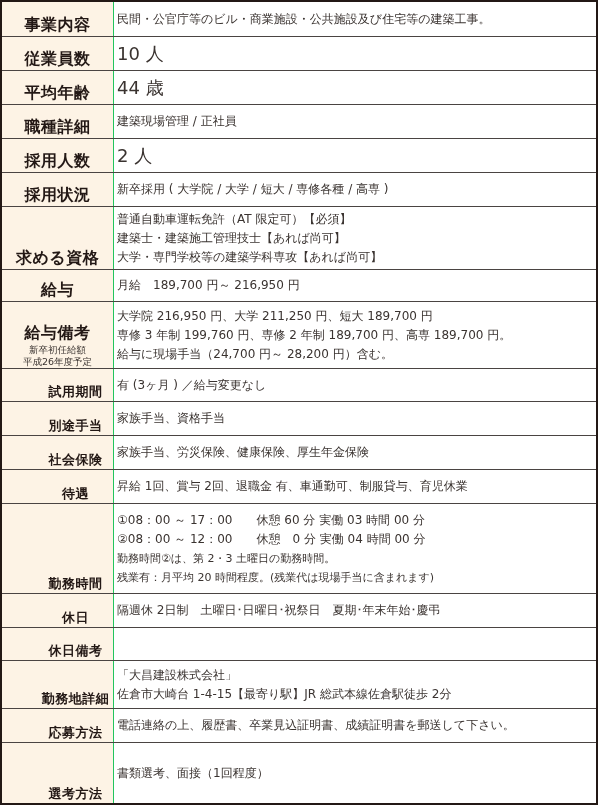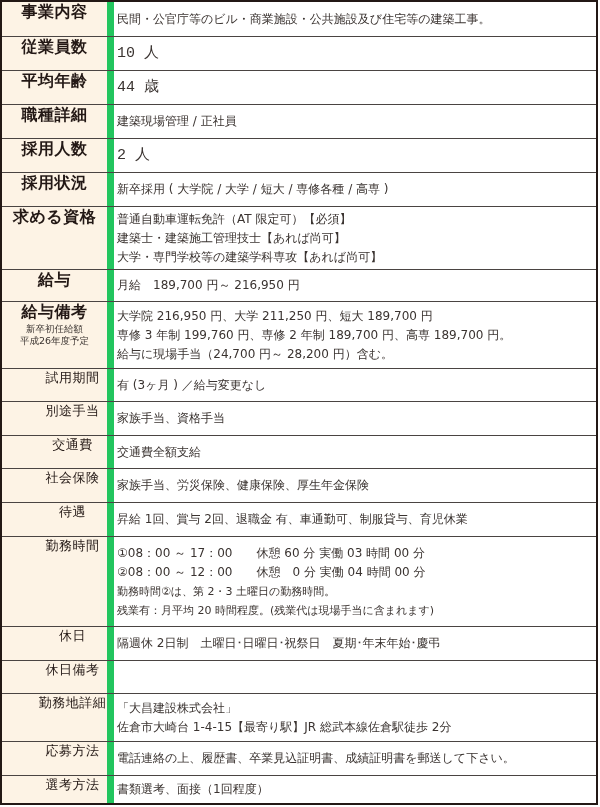--- a/index.html
+++ b/index.html
@@ -14,41 +14,41 @@
   }
   .row {
     display: flex; flex-direction: row;
     border-top: 1px solid #4a4442;
     box-sizing: border-box;
   }
   .row:first-child { border-top: none; }
   .label {
     width: 112px; flex: 0 0 112px;
     background: #fdf3e5;
-    border-right: 7px solid #22c55e;
-    display: flex; flex-direction: column; align-items: center; justify-content: flex-start;
+    border-right: 1px solid #22c55e;
+    display: flex; flex-direction: column; align-items: center; justify-content: flex-end;
     text-align: center;
     color: #231815;
     box-sizing: border-box;
   }
   .label .main { font-family: "DejaVu Sans", sans-serif; font-weight: bold; font-size: 16px; letter-spacing: 0.5px; }
-  .label .main.small { font-size: 13px; font-weight: normal; margin-left: 36px; }
+  .label .main.small { font-size: 13px; font-weight: bold; margin-left: 36px; }
   .label .sub { font-family: "DejaVu Sans", sans-serif; font-size: 9.5px; line-height: 12px; color: #3a3330; }
   .value {
     flex: 1;
     display: flex; flex-direction: column; justify-content: center;
     padding: 0 0 0 3px;
     font-family: "DejaVu Sans", sans-serif;
     font-size: 12px;
     color: #3a3330;
     box-sizing: border-box;
   }
   .value .line { line-height: 19px; white-space: nowrap; }
   .value .line.sm { font-size: 11px; line-height: 19px; }
-  .value .line.lg { font-size: 15px; font-family: Liberation Mono, monospace; }
+  .value .line.lg { font-size: 18px; }
 </style>
 </head>
 <body>
 
 <div class="tbl">
 
   <div class="row" style="height:34px">
     <div class="label">
         <span class="main">事業内容</span>
       </div>
@@ -146,28 +146,20 @@
 
   <div class="row" style="height:34px">
     <div class="label">
         <span class="main small">別途手当</span>
       </div>
     <div class="value">
         <span class="line">家族手当、資格手当</span>
       </div>
   </div>
 
-  <div class="row" style="height:33px">
-    <div class="label">
-        <span class="main small">交通費</span>
-      </div>
-    <div class="value">
-        <span class="line">交通費全額支給</span>
-      </div>
-  </div>
 
   <div class="row" style="height:34px">
     <div class="label">
         <span class="main small">社会保険</span>
       </div>
     <div class="value">
         <span class="line">家族手当、労災保険、健康保険、厚生年金保険</span>
       </div>
   </div>
 

